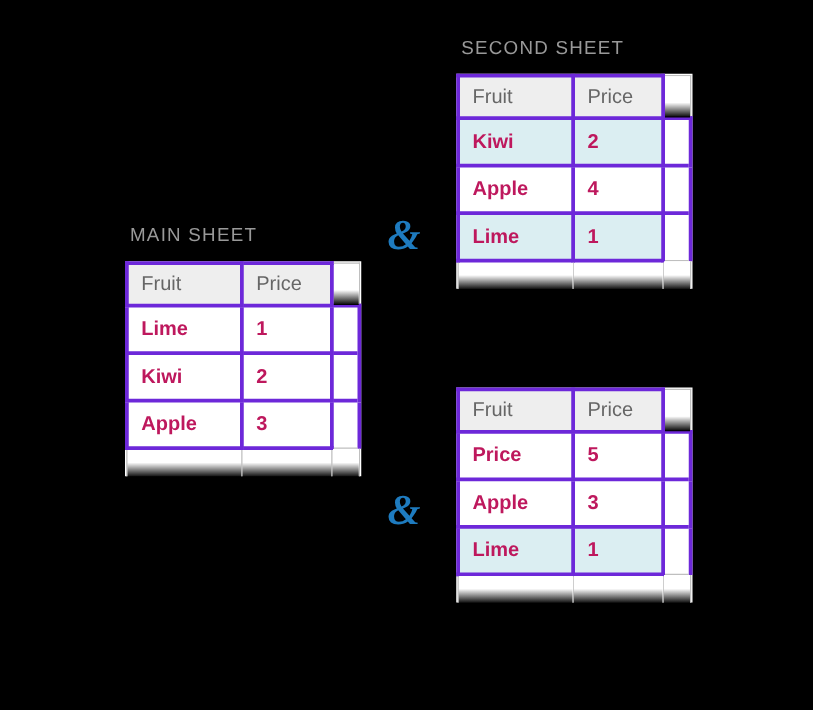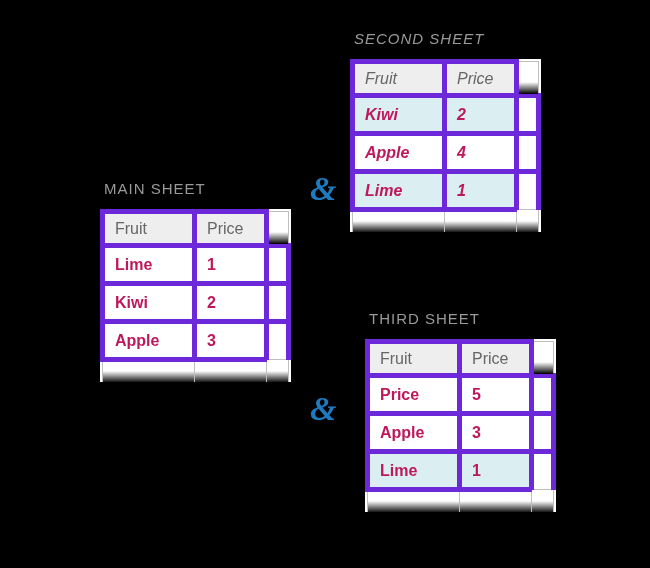--- a/index.html
+++ b/index.html
@@ -20,21 +20,21 @@
     margin: 0 0 12px 4px;
   }
   .sheet {
     position: absolute;
   }
   table.grid {
     border-collapse: collapse;
     background: #fff;
   }
   table.grid th, table.grid td {
-    border: 5px solid #6d28d9;
+    border: 3px solid #6d28d9;
     font-size: 16px;
     padding: 0;
   }
   table.grid th {
     background: #eeeeee;
     color: #666;
     font-weight: 400;
     text-align: left;
     height: 34px;
     padding-left: 10px;
@@ -114,21 +114,21 @@
     </tr>
     <tr>
       <td class="tail"></td>
           <td class="tail"></td>
           <td class="tail"></td>
     </tr>
   </tbody>
     </table>
 </div>
 
-<div class="sheet" style="left:350px; top:30px;font-style:italic;">
+<div class="sheet" style="left:365px; top:30px;">
   <div class="sheet-title">SECOND SHEET</div>
   <table class="grid">
     <colgroup>
         <col class="c1">
         <col class="c2">
         <col class="c3">
       </colgroup>
     <tbody>
         <tr>
       <th>Fruit</th>
@@ -153,21 +153,20 @@
     <tr>
       <td class="tail"></td>
           <td class="tail"></td>
           <td class="tail"></td>
     </tr>
   </tbody>
     </table>
 </div>
 
 <div class="sheet" style="left:365px; top:310px;">
-  <div class="sheet-title">THIRD SHEET</div>
   <table class="grid">
     <colgroup>
         <col class="c1">
         <col class="c2">
         <col class="c3">
       </colgroup>
     <tbody>
         <tr>
       <th>Fruit</th>
       <th>Price</th>

